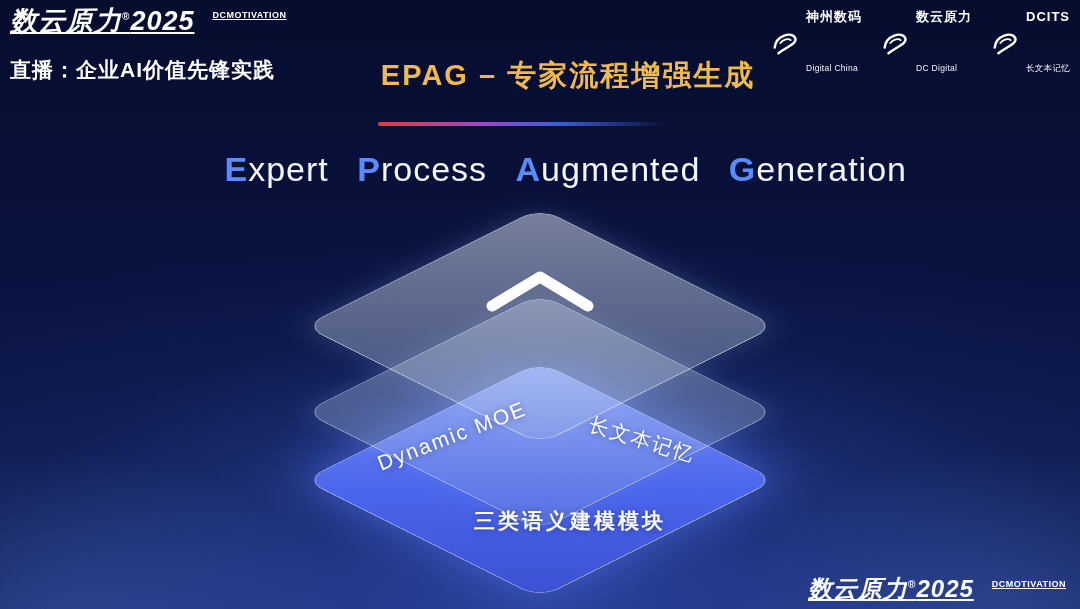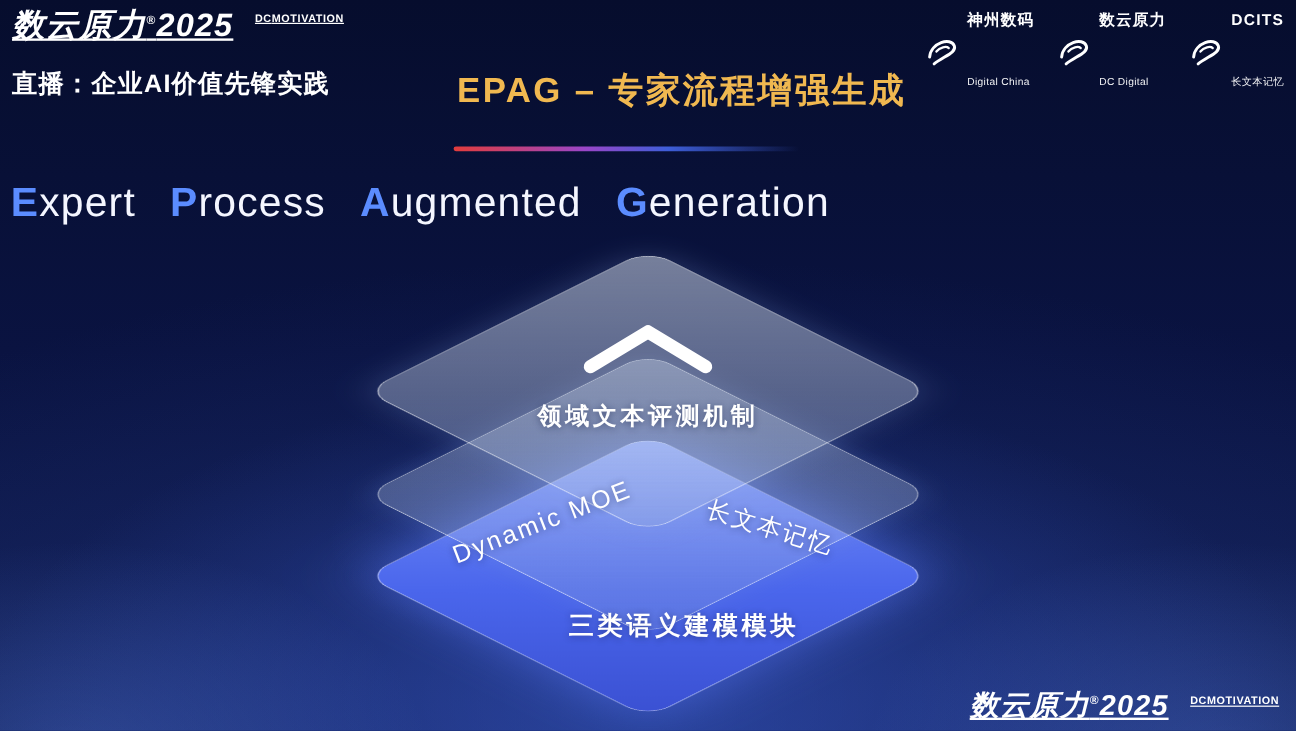--- a/index.html
+++ b/index.html
@@ -49,21 +49,21 @@
     color:#F0B850;
     padding-left:28px;
   }
   .divider{
     position:absolute;left:378px;top:122px;width:288px;height:4px;border-radius:2px;
     background:linear-gradient(90deg,#E23C3C 0%,#9A46C8 38%,#3E5ED8 62%,rgba(40,70,160,0) 100%);
   }
 
   
   .en-title{
-    position:absolute;left:0;top:150px;width:916px;text-align:left;
+    position:absolute;left:0;top:150px;width:916px;text-align:right;
     font-size:34px;font-weight:500;letter-spacing:1px;color:#F4F6FF;
   }
   .en-title .word{margin:0 9px;}
   .en-title .lead{color:#5B8CFF;font-weight:bold;}
 
   
   .layer{
     position:absolute;left:540px;width:332px;height:332px;border-radius:26px;
     transform:translate(-50%,-50%) rotateX(60deg) rotateZ(45deg);
   }
@@ -192,21 +192,20 @@
   <div class="layer layer-top"></div>
   <div class="layer layer-middle"></div>
   <div class="layer layer-bottom"></div>
 
   <div class="chevron">
     <svg width="116" height="46" viewBox="0 0 116 46">
       <polyline points="10,38 58,9 106,38" fill="none" stroke="#fff" stroke-width="11" stroke-linecap="round" stroke-linejoin="round"></polyline>
     </svg>
   </div>
 
-  <div class="label label-top">领域文本评测机制</div>
   <div class="label label-dynamic">Dynamic MOE</div>
   <div class="label label-memory">长文本记忆</div>
   <div class="label label-bottom">三类语义建模模块</div>
 
   <div class="brand brand-br">
     <div class="brand-main">
       <span>数云原力</span><span class="brand-reg">®</span><span>2025</span>
     </div>
     <div class="brand-sub">
       <span>DC</span>

